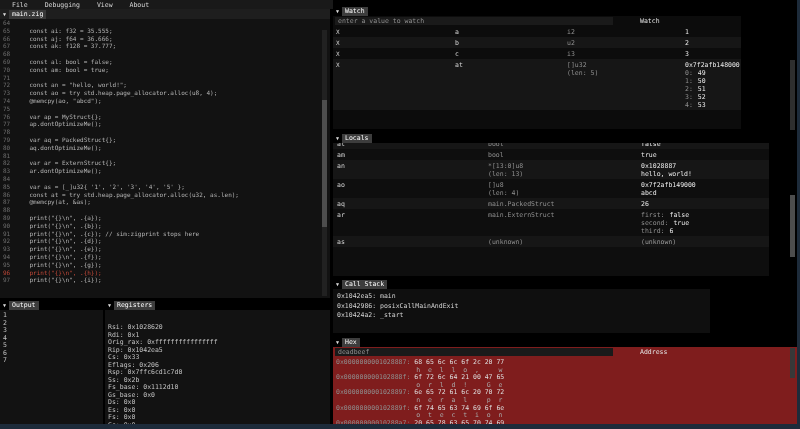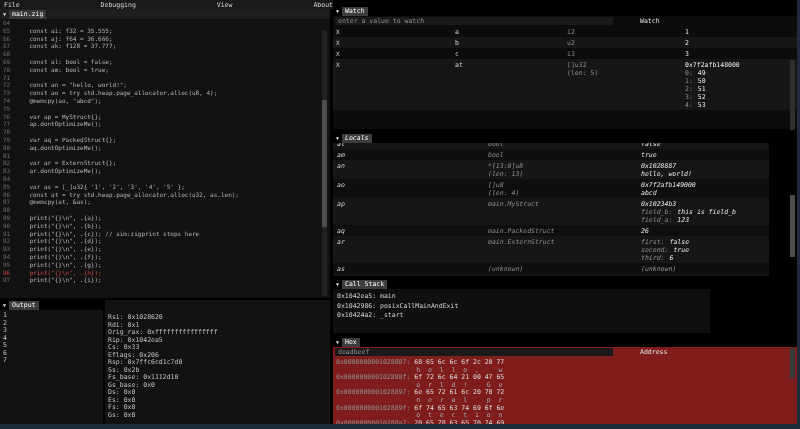--- a/index.html
+++ b/index.html
@@ -7,42 +7,42 @@
   body { position:relative; overflow:hidden; background:#05070a;
          font-family:"DejaVu Sans Mono", monospace; color:#c8c8c8; }
   #app { position:absolute; inset:0; background:#000; }
 
   .panel { position:absolute; background:#121212; }
   .phead { height:10px; background:#000; display:flex; align-items:center; gap:3px; padding-left:3px; }
   .tri  { font-size:5px; color:#dcdcdc; line-height:1; }
   .chip { background:#3d3d3d; color:#fff; font-size:6.5px; line-height:9px; height:9px; padding:0 3px; white-space:pre; }
 
   #menubar { position:absolute; left:0; top:0; width:333px; height:9px; background:#191919;
-             display:flex; gap:17px; padding-left:4px; align-items:center;justify-content:space-between; }
+             display:flex; gap:17px; padding-left:12px; align-items:center; }
   #menubar span { font-size:6.5px; color:#d6d6d6; }
 
   #sources { left:0; top:9px; width:330px; height:289px; }
   #filebar { height:10px; background:#1e1e1e; display:flex; gap:3px; padding-left:3px; align-items:center; }
   #filebar .chip { background:#383838; }
   #code { position:relative; height:269px; overflow:hidden; }
   .cl { display:flex; line-height:7.8px; font-size:6px; }
   .cl .ln { width:15px; flex:none; color:#6f6f6f; padding-left:3px; }
   .cl .ct { white-space:pre; color:#b4b4b4; }
   .cl.hl .ln, .cl.hl .ct { color:#c04838; }
 
   .sb-track { position:absolute; width:5px; background:#212121; }
   .sb-thumb { position:absolute; width:5px; background:#4d4d4d; }
 
   #output { left:0; top:300px; width:103px; height:124px; }
   #registers { left:105px; top:300px; width:225px; height:124px; overflow:hidden; }
   .lines { padding:2px 0 0 3px; font-size:6.5px; line-height:7.5px; color:#c2c2c2; white-space:pre; }
   #registers .lines { padding-top:6px;margin-top:8px; }
 
-  #watch { left:333px; top:6px; width:468px; height:123px; background:#0c0c0c; }
-  #locals { left:333px; top:133px; width:436px; height:143px; background:#0e0e0e;font-style:italic; }
+  #watch { left:333px; top:6px; width:408px; height:123px; background:#0c0c0c; }
+  #locals { left:333px; top:133px; width:436px; height:143px; background:#0e0e0e; }
   #callstack { left:333px; top:279px; width:377px; height:54px; background:#0f0f0f; }
   #hex { left:333px; top:337px; width:464px; height:87px; background:#7f1d1d; }
 
   .inputrow { position:relative; height:10px; background:inherit; }
   .inputrow input { position:absolute; left:2px; top:1px; width:278px; height:8px; background:#1a1a1a;
                     border:0; outline:0; color:#bbb; padding:0 3px;
                     font:6.5px "DejaVu Sans Mono", monospace; }
   .inputrow input::placeholder { color:#8f8f8f; }
   .inputrow .ibtn { position:absolute; left:307px; top:1px; font-size:6.5px; color:#e2e2e2;
                     background:none; border:0; font-family:"DejaVu Sans Mono", monospace; }
@@ -237,20 +237,24 @@
 
   <div class="panel" id="output">
     <div class="phead">
       <span class="tri">▼</span>
       <span class="chip">Output</span>
     </div>
     <div class="lines" id="outlines"><div>1</div><div>2</div><div>3</div><div>4</div><div>5</div><div>6</div><div>7</div></div>
   </div>
 
   <div class="panel" id="registers">
+    <div class="phead">
+      <span class="tri">▼</span>
+      <span class="chip">Registers</span>
+    </div>
     <div class="lines" id="reglines"><div>Rsi: 0x1028620</div><div>Rdi: 0x1</div><div>Orig_rax: 0xffffffffffffffff</div><div>Rip: 0x1042ea5</div><div>Cs: 0x33</div><div>Eflags: 0x206</div><div>Rsp: 0x7ffc6cd1c7d0</div><div>Ss: 0x2b</div><div>Fs_base: 0x1112d10</div><div>Gs_base: 0x0</div><div>Ds: 0x0</div><div>Es: 0x0</div><div>Fs: 0x0</div><div>Gs: 0x0</div></div>
   </div>
 
   <div class="panel" id="watch">
     <div class="phead">
       <span class="tri">▼</span>
       <span class="chip">Watch</span>
     </div>
     <div class="inputrow">
       <input placeholder="enter a value to watch" style="">
@@ -325,29 +329,20 @@
             <div class="kv"><span class="v">0x1028887</span></div>
             <div class="kv"><span class="v">hello, world!</span></div>
           </div>
         </div>
         <div class="vrow">
           <span class="c-name">ao</span>
           <div class="c-type"><div>[]u8</div><div>(len: 4)</div></div>
           <div class="c-val">
             <div class="kv"><span class="v">0x7f2afb149000</span></div>
             <div class="kv"><span class="v">abcd</span></div>
-          </div>
-        </div>
-        <div class="vrow">
-          <span class="c-name">ap</span>
-          <div class="c-type"><div>main.MyStruct</div></div>
-          <div class="c-val">
-            <div class="kv"><span class="v">0x10234b3</span></div>
-            <div class="kv"><span class="k">field_b:</span><span class="v">this is field_b</span></div>
-            <div class="kv"><span class="k">field_a:</span><span class="v">123</span></div>
           </div>
         </div>
         <div class="vrow">
           <span class="c-name">aq</span>
           <div class="c-type"><div>main.PackedStruct</div></div>
           <div class="c-val">
             <div class="kv"><span class="v">26</span></div>
           </div>
         </div>
         <div class="vrow">

